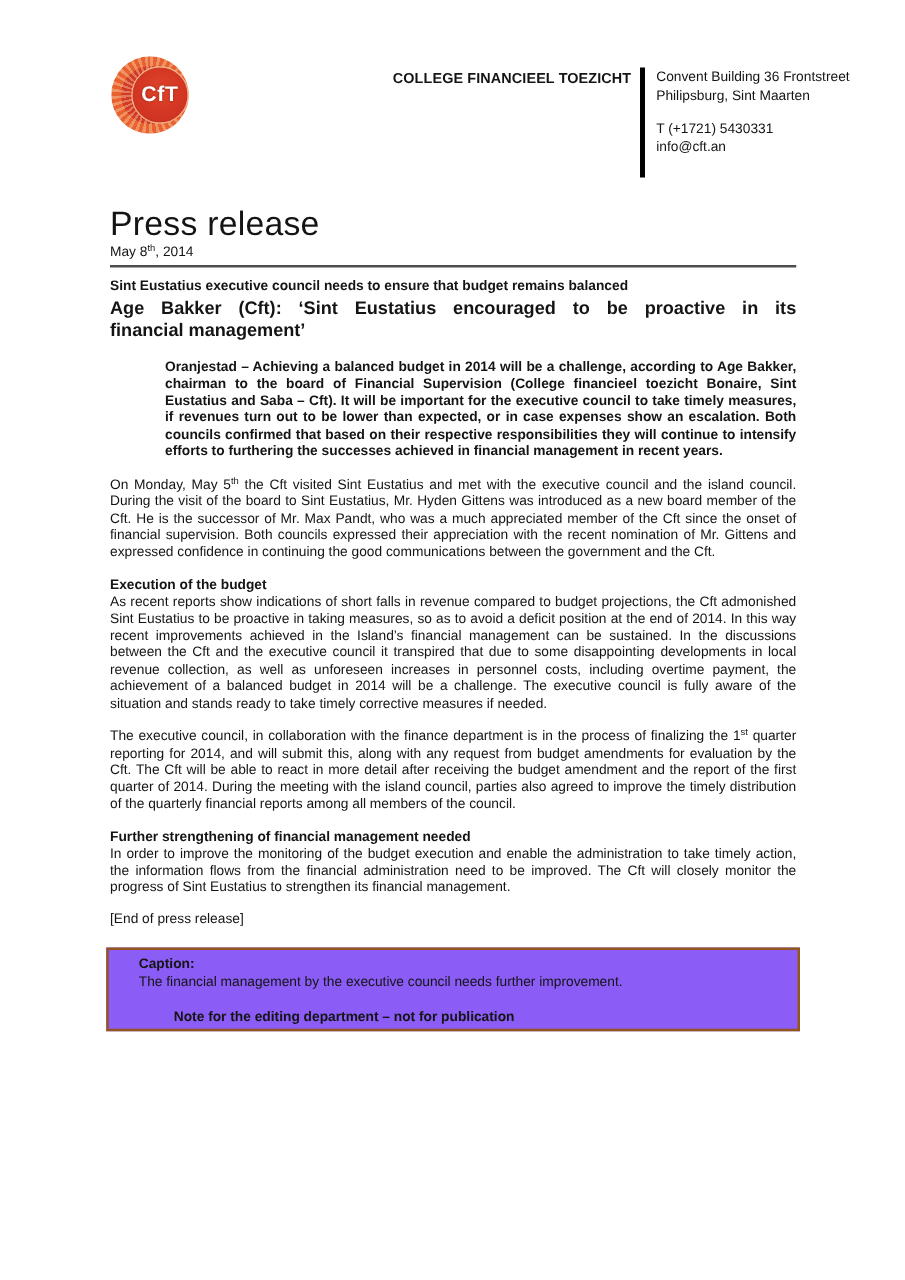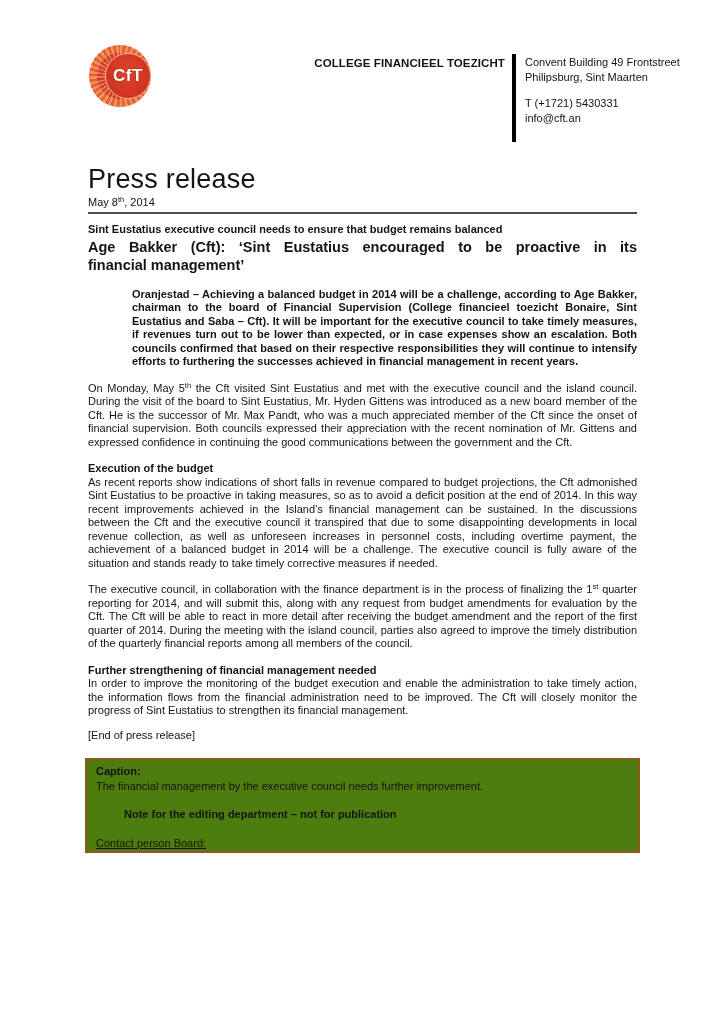--- a/index.html
+++ b/index.html
@@ -98,22 +98,22 @@
     font-size: 11px; font-weight: bold; line-height: 13.5px;
     margin-top: 13px;
   }
   .section-heading + .body-text { margin-top: 0; }
   .end-note { font-size: 11px; line-height: 13.5px; text-align: left; }
 
   
   .caption-box {
     margin: 16px -3px 0 -3px;
     border: 2px solid #94561f;
-    background: #4d7c0f;
-    padding: 4px 9px 1px 9px;
+    background: #8b5cf6;
+    padding: 4px 9px 1px 24px;
     font-size: 11px; line-height: 14.5px;
   }
   .caption-label { font-weight: bold; }
   .note-label { font-weight: bold; margin-top: 14px; margin-left: 28px; }
   .contact-label { text-decoration: underline; margin-top: 14px; }
 
   
   .page-footer {
     margin-top: 4px;
     text-align: center;
@@ -129,21 +129,21 @@
   <div class="logo">
     <div class="logo-inner">
       <span class="logo-text">CfT</span>
     </div>
   </div>
 
   <div class="org-name">COLLEGE FINANCIEEL TOEZICHT</div>
   <div class="header-divider"></div>
 
   <div class="address">
-    <div>Convent Building 49 Frontstreet</div>
+    <div>Convent Building 36 Frontstreet</div>
     <div>Philipsburg, Sint Maarten</div>
     <div class="phone">T (+1721) 5430331</div>
     <div class="email">info@cft.an</div>
   </div>
 
   <div class="content">
 
     <div class="page-title">Press release</div>
     <div class="release-date"><span>May 8</span><sup>th</sup><span>, 2014</span></div>
     <div class="title-rule"></div>
@@ -165,18 +165,17 @@
 
     <div class="section-heading">Further strengthening of financial management needed</div>
     <p class="body-text">In order to improve the monitoring of the budget execution and enable the administration to take timely action, the information flows from the financial administration need to be improved. The Cft will closely monitor the progress of Sint Eustatius to strengthen its financial management.</p>
 
     <p class="end-note">[End of press release]</p>
 
     <div class="caption-box">
       <div class="caption-label">Caption:</div>
       <div class="caption-text">The financial management by the executive council needs further improvement.</div>
       <div class="note-label">Note for the editing department – not for publication</div>
-      <div class="contact-label">Contact person Board:</div>
     </div>
 
 
   </div>
 </div>
 
 </body></html>

